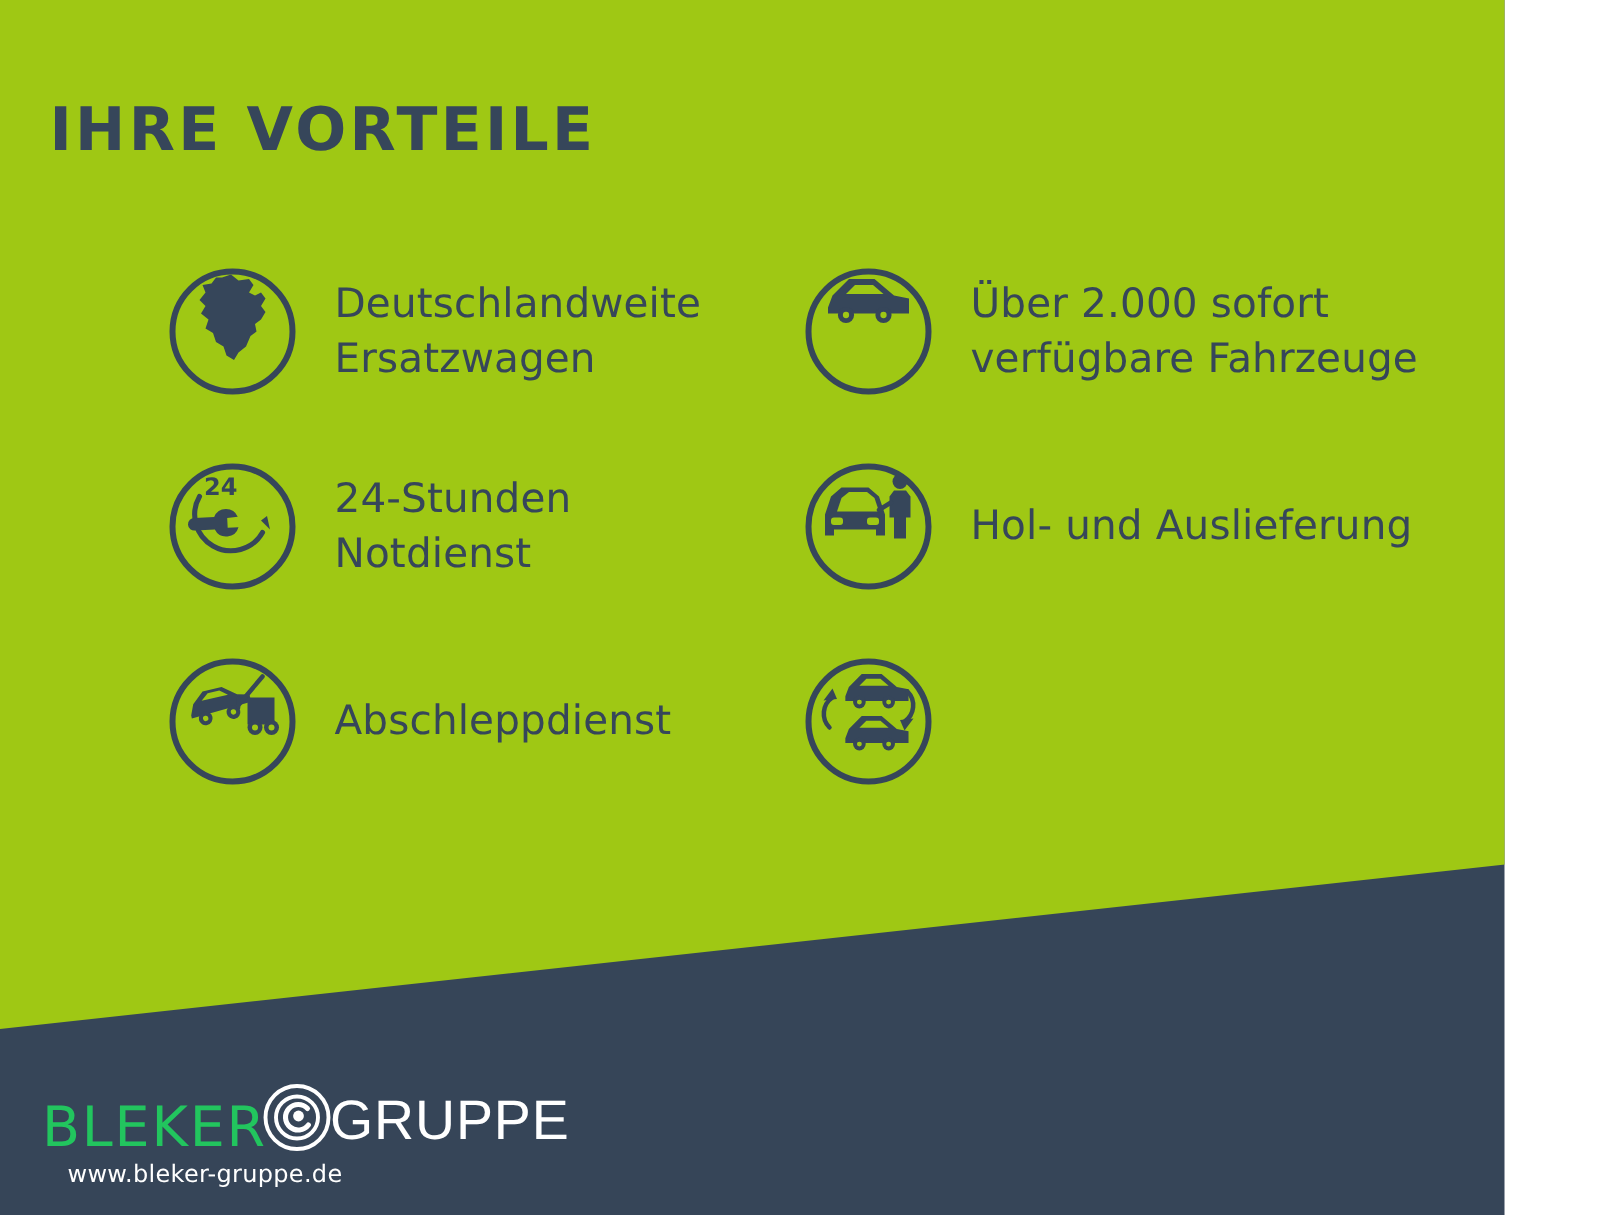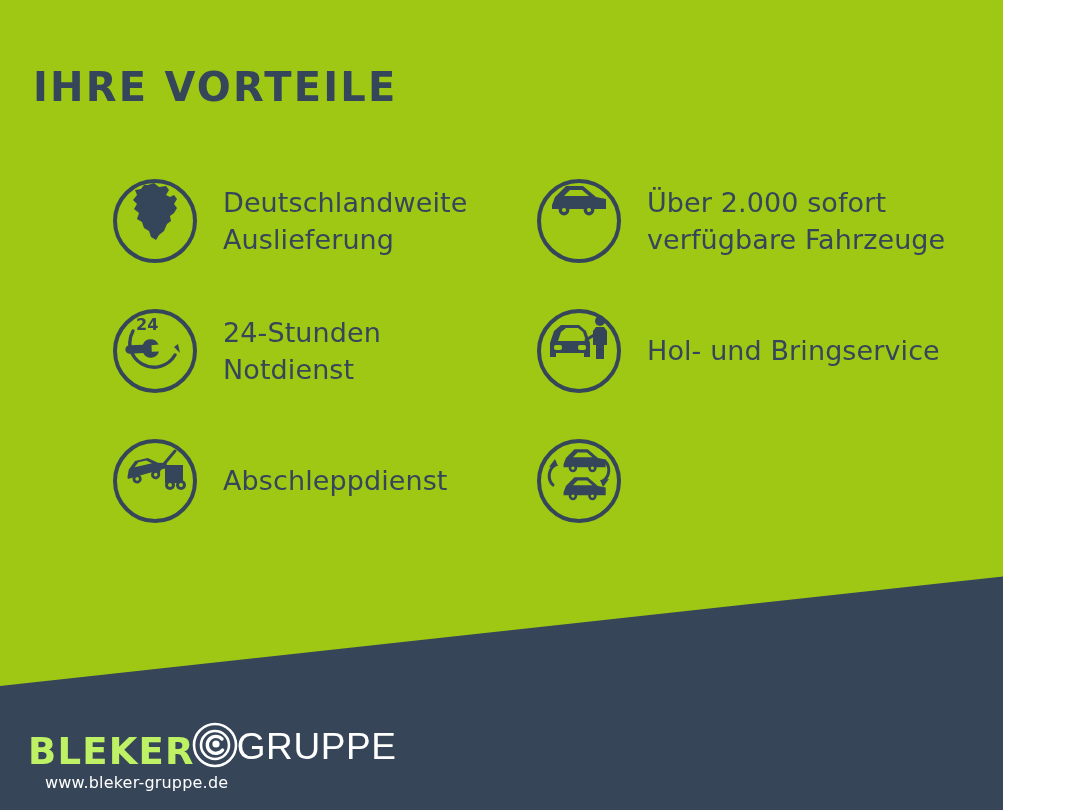--- a/index.html
+++ b/index.html
@@ -81,22 +81,22 @@
     bottom: 18px;
     width: 420px;
   }
   #logo-row {
     display: flex;
     align-items: center;
     height: 48px;
   }
   #logo-bleker {
     font-size: 37px;
-    font-weight: bold;
-    color: #bef264;
+    font-weight: normal;
+    color: #22c55e;
     letter-spacing: 1.2px;
     font-family: "DejaVu Sans", sans-serif;
     margin-top: 8px;
   }
   #logo-mark {
     margin: 0 -4px 0 -6px;
   }
   #logo-gruppe {
     font-size: 37px;
     font-weight: normal;
@@ -126,21 +126,21 @@
 
     <div class="col" id="col-left">
 
       <div class="benefit">
         <div class="icon-circle">
           <svg width="54" height="58" viewBox="0 0 54 58">
             <path fill="#36465A" d="M20 2 L26 0 L31 4 L38 3 L41 7 L38 12 L42 14 L46 12 L49 16 L46 21 L49 25 L46 30 L42 33 L43 38 L39 41 L36 48 L31 52 L28 57 L23 54 L21 48 L16 45 L14 39 L9 36 L11 30 L6 26 L9 21 L5 17 L9 12 L7 7 L13 6 L16 2 Z"></path>
           </svg>
         </div>
         <div class="benefit-label">Deutschlandweite
-Auslieferung</div>
+Ersatzwagen</div>
       </div>
 
       <div class="benefit">
         <div class="icon-circle">
           <svg width="60" height="56" viewBox="0 0 60 56">
             <path fill="none" stroke="#36465A" stroke-width="3.4" stroke-linecap="round" d="M8 18 A24 24 0 0 0 50 42"></path>
             <path fill="#36465A" d="M49 34 l6 6 l-2 -9 z"></path>
             <text x="11" y="17" font-family="DejaVu Sans, sans-serif" font-size="16" font-weight="bold" fill="#36465A">24</text>
             <g transform="translate(17,14) rotate(42)">
               <path fill="#36465A" d="M24 2 a8.5 8.5 0 0 0 -11.6 10.6 l-9.2 9.2 a4.2 4.2 0 1 0 5.9 5.9 l9.2 -9.2 A8.5 8.5 0 0 0 29 6.8 l-5.1 5.1 l-4.6 -4.6 z"></path>
@@ -203,21 +203,21 @@
             <path fill="#36465A" d="M2 44 l0 -14 l4 -12 l7 -6 l18 0 l7 6 l4 12 l0 14 l-6 0 l0 -4 l-28 0 l0 4 z"></path>
             <path fill="#9FC814" d="M10 28 l3 -9 l5 -4 l12 0 l5 4 l3 9 z"></path>
             <rect x="6" y="32" width="8" height="5" rx="2" fill="#9FC814"></rect>
             <rect x="30" y="32" width="8" height="5" rx="2" fill="#9FC814"></rect>
 
             <circle cx="52" cy="8" r="5" fill="#36465A"></circle>
             <path fill="#36465A" d="M45 18 l3 -4 l8 0 l3 4 l0 14 l-3 0 l0 14 l-8 0 l0 -14 l-3 0 z"></path>
             <path fill="none" stroke="#36465A" stroke-width="3" stroke-linecap="round" d="M46 22 L38 27"></path>
           </svg>
         </div>
-        <div class="benefit-label">Hol- und Bringservice</div>
+        <div class="benefit-label">Hol- und Auslieferung</div>
       </div>
 
       <div class="benefit">
         <div class="icon-circle">
           <svg width="66" height="58" viewBox="0 0 66 58">
 
             <g transform="translate(16,4) scale(0.78)">
               <path fill="#36465A" d="M2 22 l3 -8 l11 -11 l17 0 l13 11 l10 2 l0 10 l-54 0 z"></path>
               <path fill="#9FC814" d="M14 13 l6 -6 l12 0 l7 6 z"></path>
               <circle cx="14" cy="27" r="5.4" fill="#36465A"></circle>

